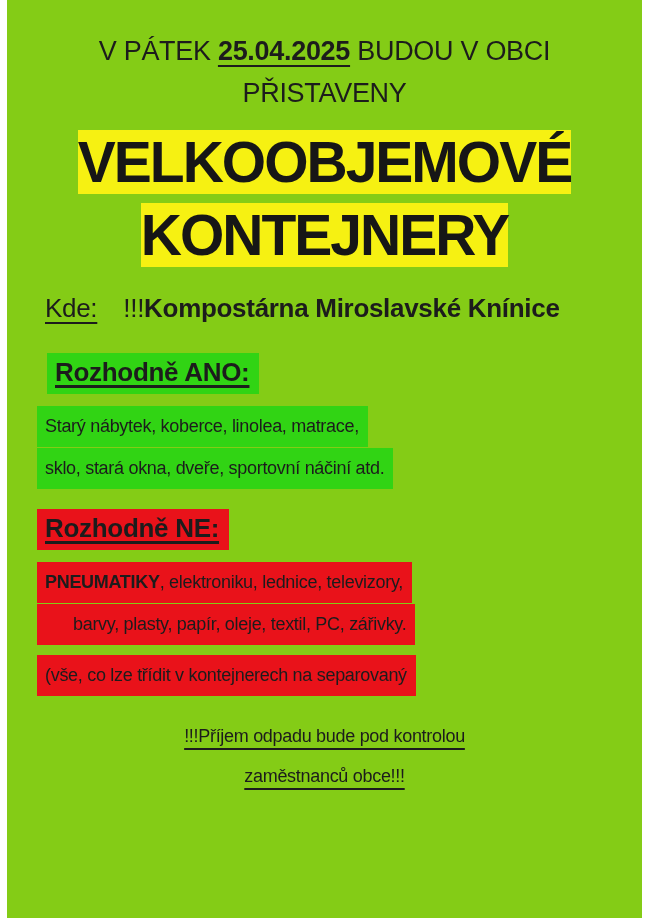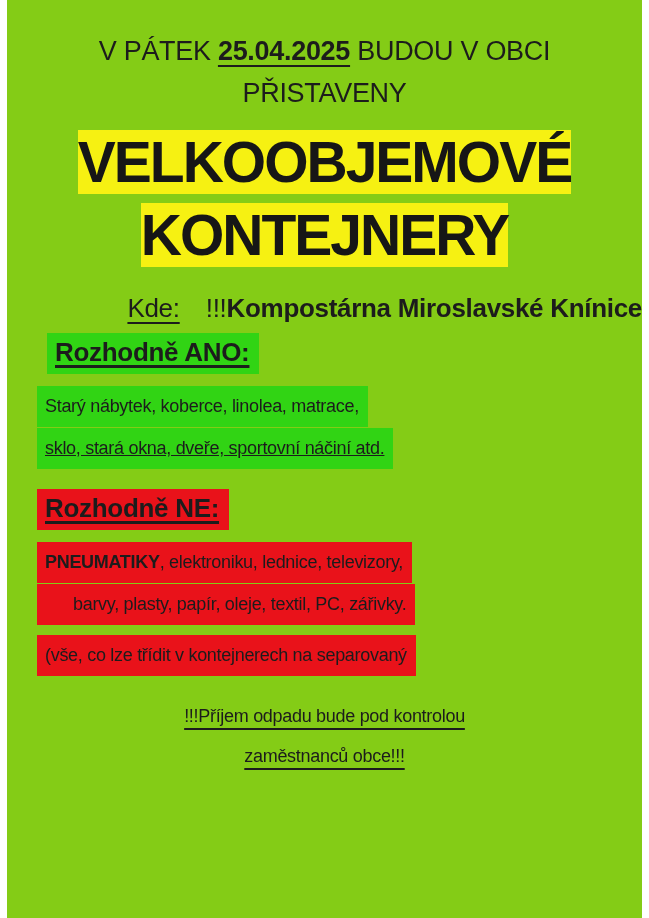--- a/index.html
+++ b/index.html
@@ -36,21 +36,21 @@
     font-size: 57px;
     font-weight: 700;
     line-height: 54px;
     letter-spacing: -2px;
     padding: 5px 0;
     color: #161616;
   }
   .title .row2 { margin-top: 9px; }
   
   .bodytext { padding-left: 30px; margin-top: 24px; }
-  .where { font-size: 26px; line-height: 34px; margin: 0 0 8px; letter-spacing: -0.3px; padding-left: 8px; text-align: right; }
+  .where { font-size: 26px; line-height: 34px; margin: 0 0 28px; letter-spacing: -0.3px; padding-left: 8px; }
   .where .label {
     text-decoration: underline;
     text-decoration-thickness: 2px;
     text-underline-offset: 5px;
     margin-right: 26px;
   }
   .where b { font-weight: 700; }
   .section-head { margin: 0 0 12px; }
   .section-head .head {
     display: inline-block;
@@ -108,21 +108,21 @@
   </div>
 
   <div class="bodytext">
 
     <p class="where"><span class="label">Kde:</span><span>!!!</span><b>Kompostárna Miroslavské Knínice</b></p>
 
     <p class="section-head"><span class="head u-head" style="background-color: rgb(49, 212, 20); margin-left: 10px;">Rozhodně ANO:</span></p>
 
     <div class="para gap-after-green">
       <span class="line" style="background-color: rgb(49, 212, 20);">Starý nábytek, koberce, linolea, matrace,</span>
-      <span class="line" style="background-color: rgb(49, 212, 20); text-decoration: underline;">sklo, stará okna, dveře, sportovní náčiní atd.</span>
+      <span class="line" style="background-color: rgb(49, 212, 20);">sklo, stará okna, dveře, sportovní náčiní atd.</span>
     </div>
 
     <p class="section-head"><span class="head u-head" style="background-color: rgb(233, 18, 26);">Rozhodně NE:</span></p>
 
     <div class="para gap-after-red1">
       <span class="line" style="background-color: rgb(233, 18, 26);"><b>PNEUMATIKY</b><span>, elektroniku, lednice, televizory,</span></span>
       <span class="line" style="background-color: rgb(233, 18, 26); padding-left: 36px;">barvy, plasty, papír, oleje, textil, PC, zářivky.</span>
     </div>
 
     <div class="para">

